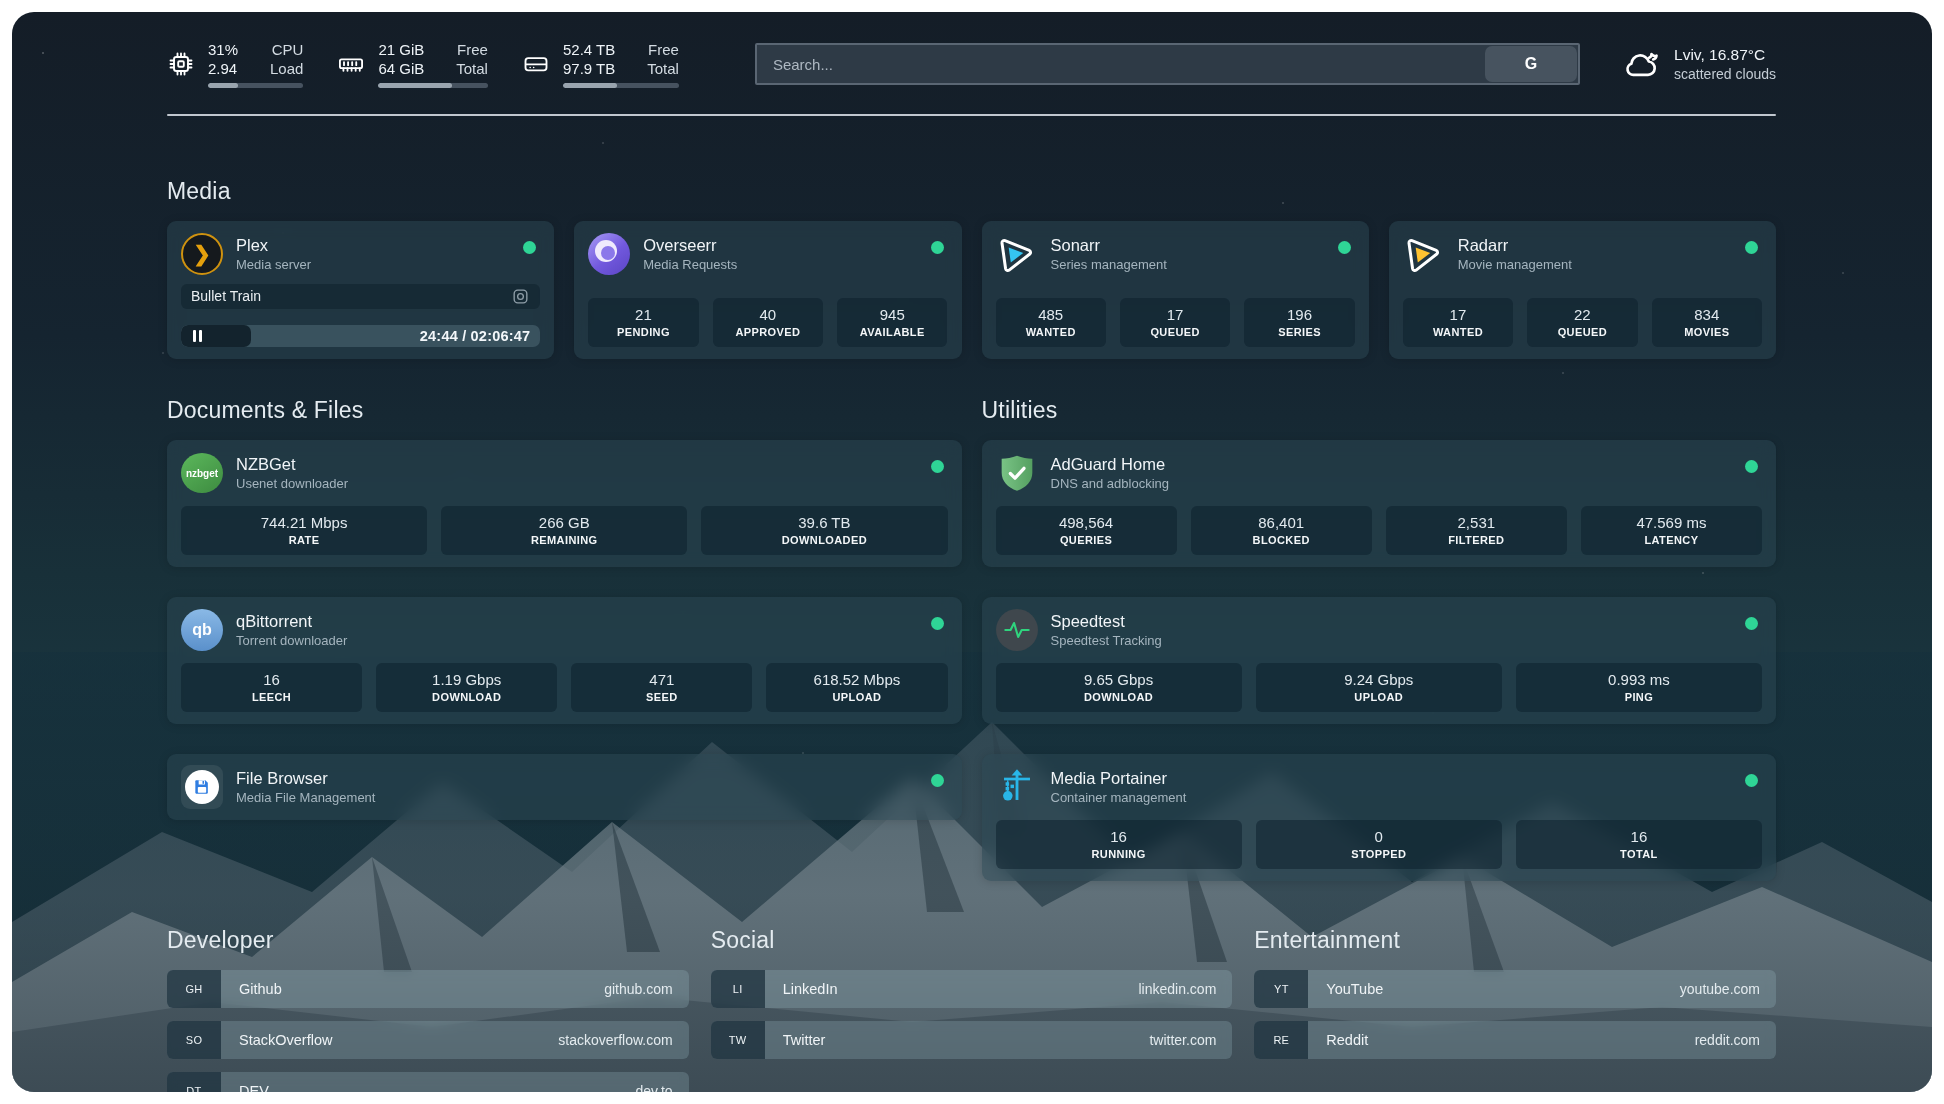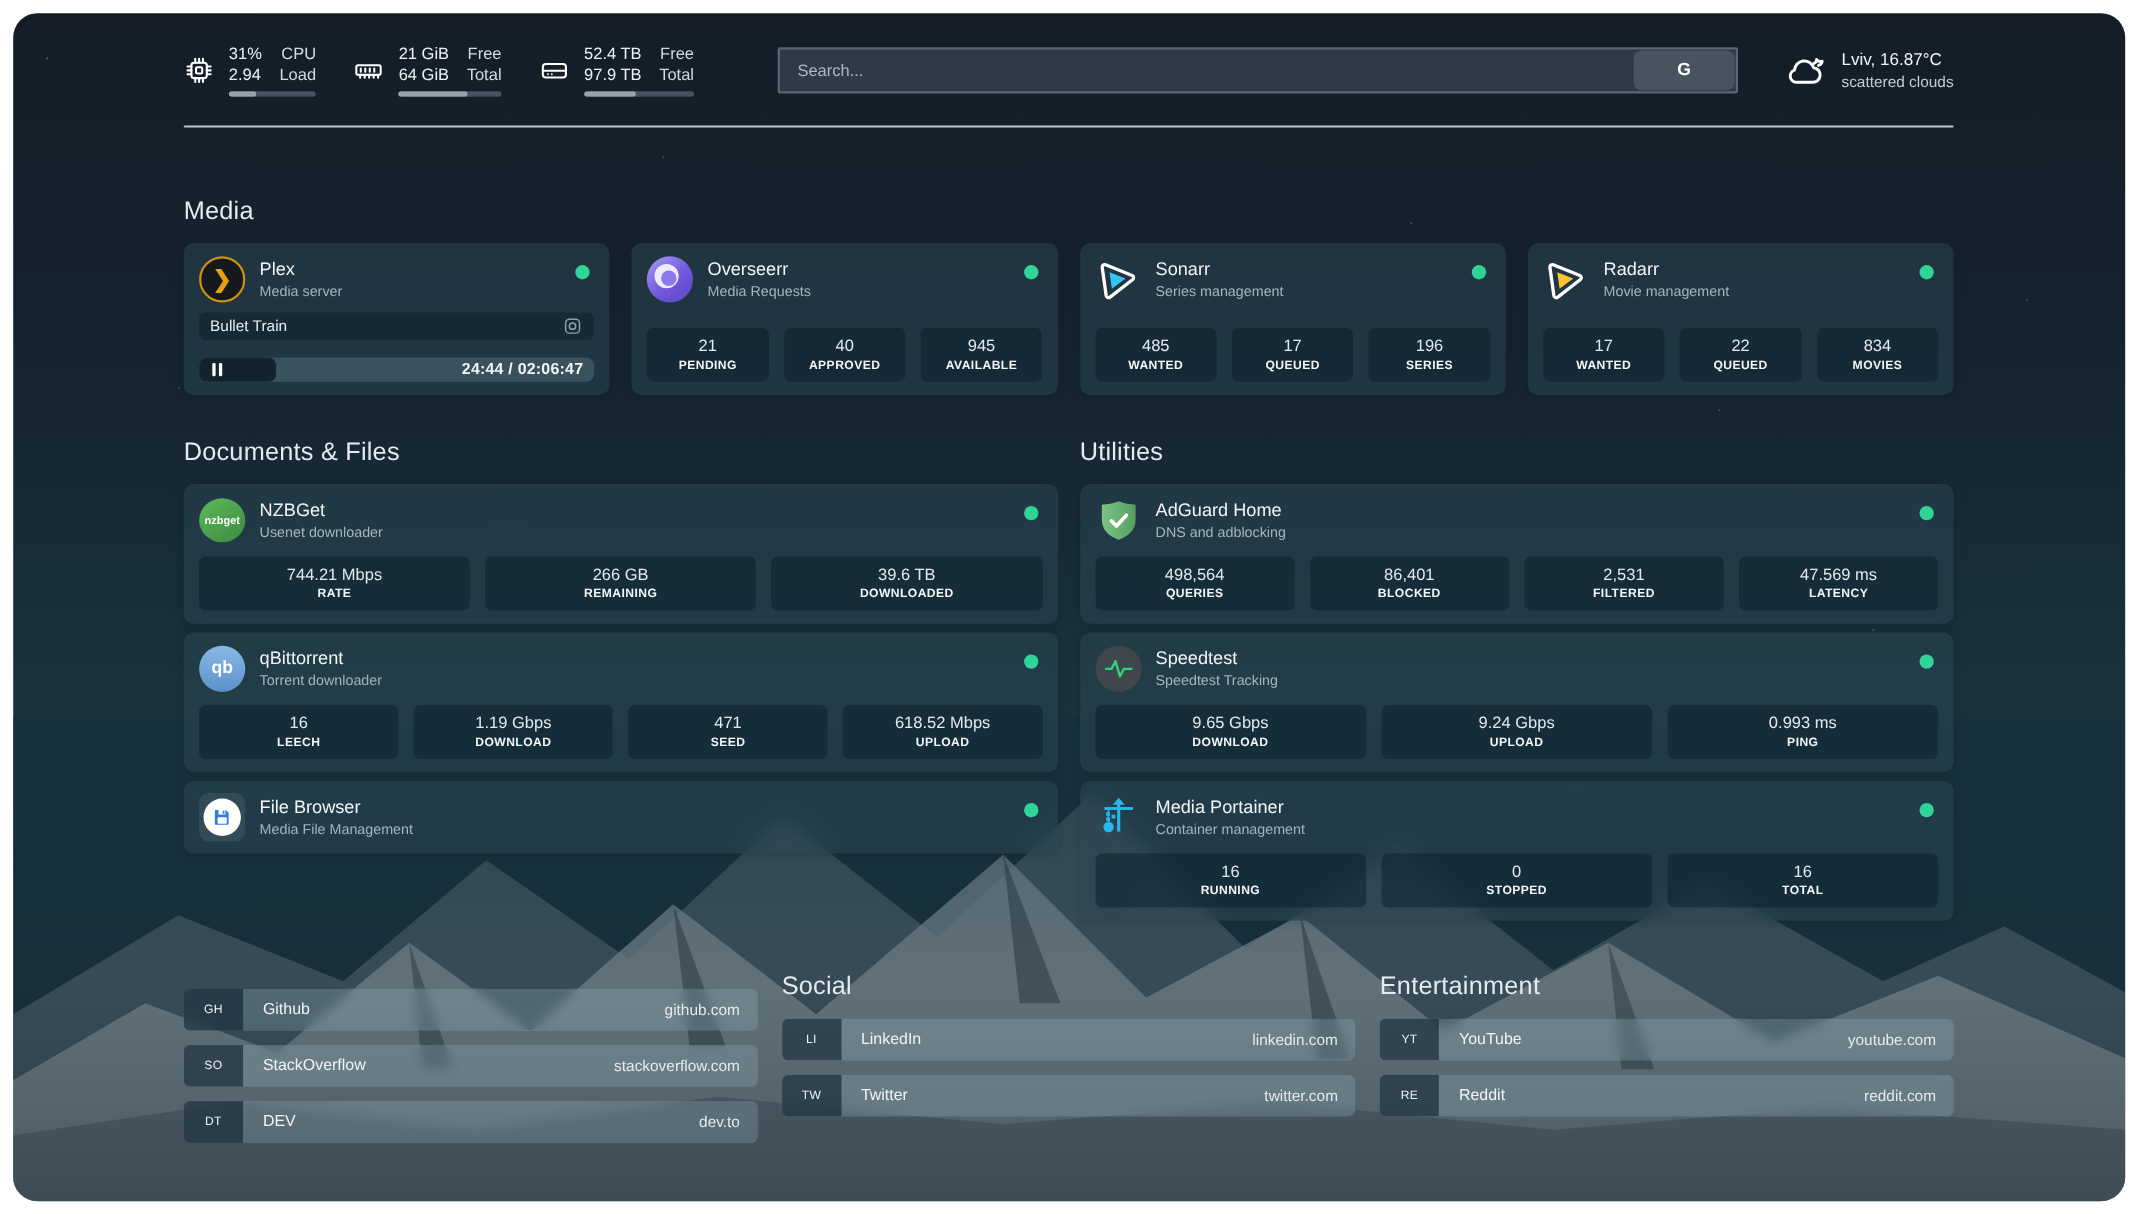--- a/index.html
+++ b/index.html
@@ -27,21 +27,21 @@
       1390px 660px rgba(255,255,255,.18), 120px 300px rgba(255,255,255,.16),
       1800px 220px rgba(255,255,255,.18), 640px 560px rgba(255,255,255,.14);
     left:30px;top:40px;z-index:1;}
   
   .content{position:relative;z-index:2;padding:0 156px 0 155px;}
   
   .topbar{display:flex;align-items:center;padding-top:22px;height:60px;}
   .res-group{display:flex;align-items:center;gap:13px;margin-right:34px;}
   .res-icon{width:28px;height:28px;flex:0 0 auto;}
   .res-icon svg{width:100%;height:100%;}
-  .res-grid{display:grid;grid-template-columns:auto auto;column-gap:16px;font-size:15px;line-height:19px;}
+  .res-grid{display:grid;grid-template-columns:auto auto;column-gap:32px;font-size:15px;line-height:19px;}
   .res-v{color:#eef3f7;}
   .res-l{color:#d3dbe2;text-align:right;}
   .res-bar{margin-top:5px;height:5px;border-radius:3px;background:#46525f;overflow:hidden;}
   .res-bar-fill{height:100%;background:#99a4ae;border-radius:3px;}
   .search{flex:1;margin:0 42px;position:relative;height:42px;}
   .search-input{width:100%;height:100%;box-sizing:border-box;background:#2e3a46;border:2px solid #5a6673;
     border-radius:2px;color:#e8eef3;font-size:15px;padding:0 110px 0 16px;outline:none;
     font-family:"Liberation Sans",sans-serif;}
   .search-input::placeholder{color:#aeb8c2;}
   .search-g{position:absolute;right:3px;top:3px;bottom:3px;width:92px;background:#47535f;border-radius:7px;
@@ -76,21 +76,21 @@
   .np-icon{margin-left:auto;width:19px;height:19px;opacity:.8;}
   .np-icon svg{width:100%;height:100%;}
   .progressbar{margin-top:16px;height:27px;background:rgba(125,155,168,.28);border-radius:7px;position:relative;overflow:hidden;}
   .progress-elapsed{position:absolute;top:0;bottom:0;left:0;background:rgba(9,23,32,.78);border-radius:7px;
     display:flex;align-items:center;padding-left:12px;gap:3px;box-sizing:border-box;}
   .pause-bar{width:3px;height:12px;background:#fff;border-radius:1px;}
   .progress-time{position:absolute;right:10px;top:0;bottom:0;display:flex;align-items:center;
     font-size:14.5px;font-weight:700;color:#f3f7fa;letter-spacing:.2px;}
   
   .cols{display:grid;grid-template-columns:1fr 1fr;gap:20px;margin-top:38px;align-items:start;}
-  .col-cards{display:flex;flex-direction:column;gap:8px;margin-top:16px;}
+  .col-cards{display:flex;flex-direction:column;gap:30px;margin-top:16px;}
   .slim-card .svc-header{padding-right:40px;}
   
   .icn-circle{width:42px;height:42px;border-radius:50%;display:flex;align-items:center;justify-content:center;}
   .plex-circle{background:#15191d;border:2px solid #cf920f;box-sizing:border-box;color:#e5a00d;
     font-weight:700;font-size:21px;}
   .overseerr-circle{background:linear-gradient(140deg,#a79bf5 0%,#7158dd 55%,#5b45c4 100%);position:relative;overflow:hidden;}
   .overseerr-eye{position:absolute;left:7px;top:7px;width:22px;height:22px;border-radius:50%;background:#efeafd;}
   .overseerr-pupil{position:absolute;left:13px;top:13px;width:14px;height:14px;border-radius:50%;background:#8b78ea;}
   .nzbget-ellipse{width:44px;height:40px;border-radius:50%;background:linear-gradient(145deg,#5cb85c,#3d8b40);
     display:flex;align-items:center;justify-content:center;color:#fff;font-size:10px;font-weight:700;}
@@ -537,20 +537,21 @@
                 <div class="stat-label">TOTAL</div>
               </div>
             </div>
           </div>
         </div>
       </div>
     </div>
 
     <div class="bookmarks">
       <div>
+        <div class="section-heading">Developer</div>
         <div class="bm-list">
           <div class="bm-row">
             <span class="bm-abbr">GH</span>
             <span class="bm-name">Github</span>
             <span class="bm-url">github.com</span>
           </div>
           <div class="bm-row">
             <span class="bm-abbr">SO</span>
             <span class="bm-name">StackOverflow</span>
             <span class="bm-url">stackoverflow.com</span>

